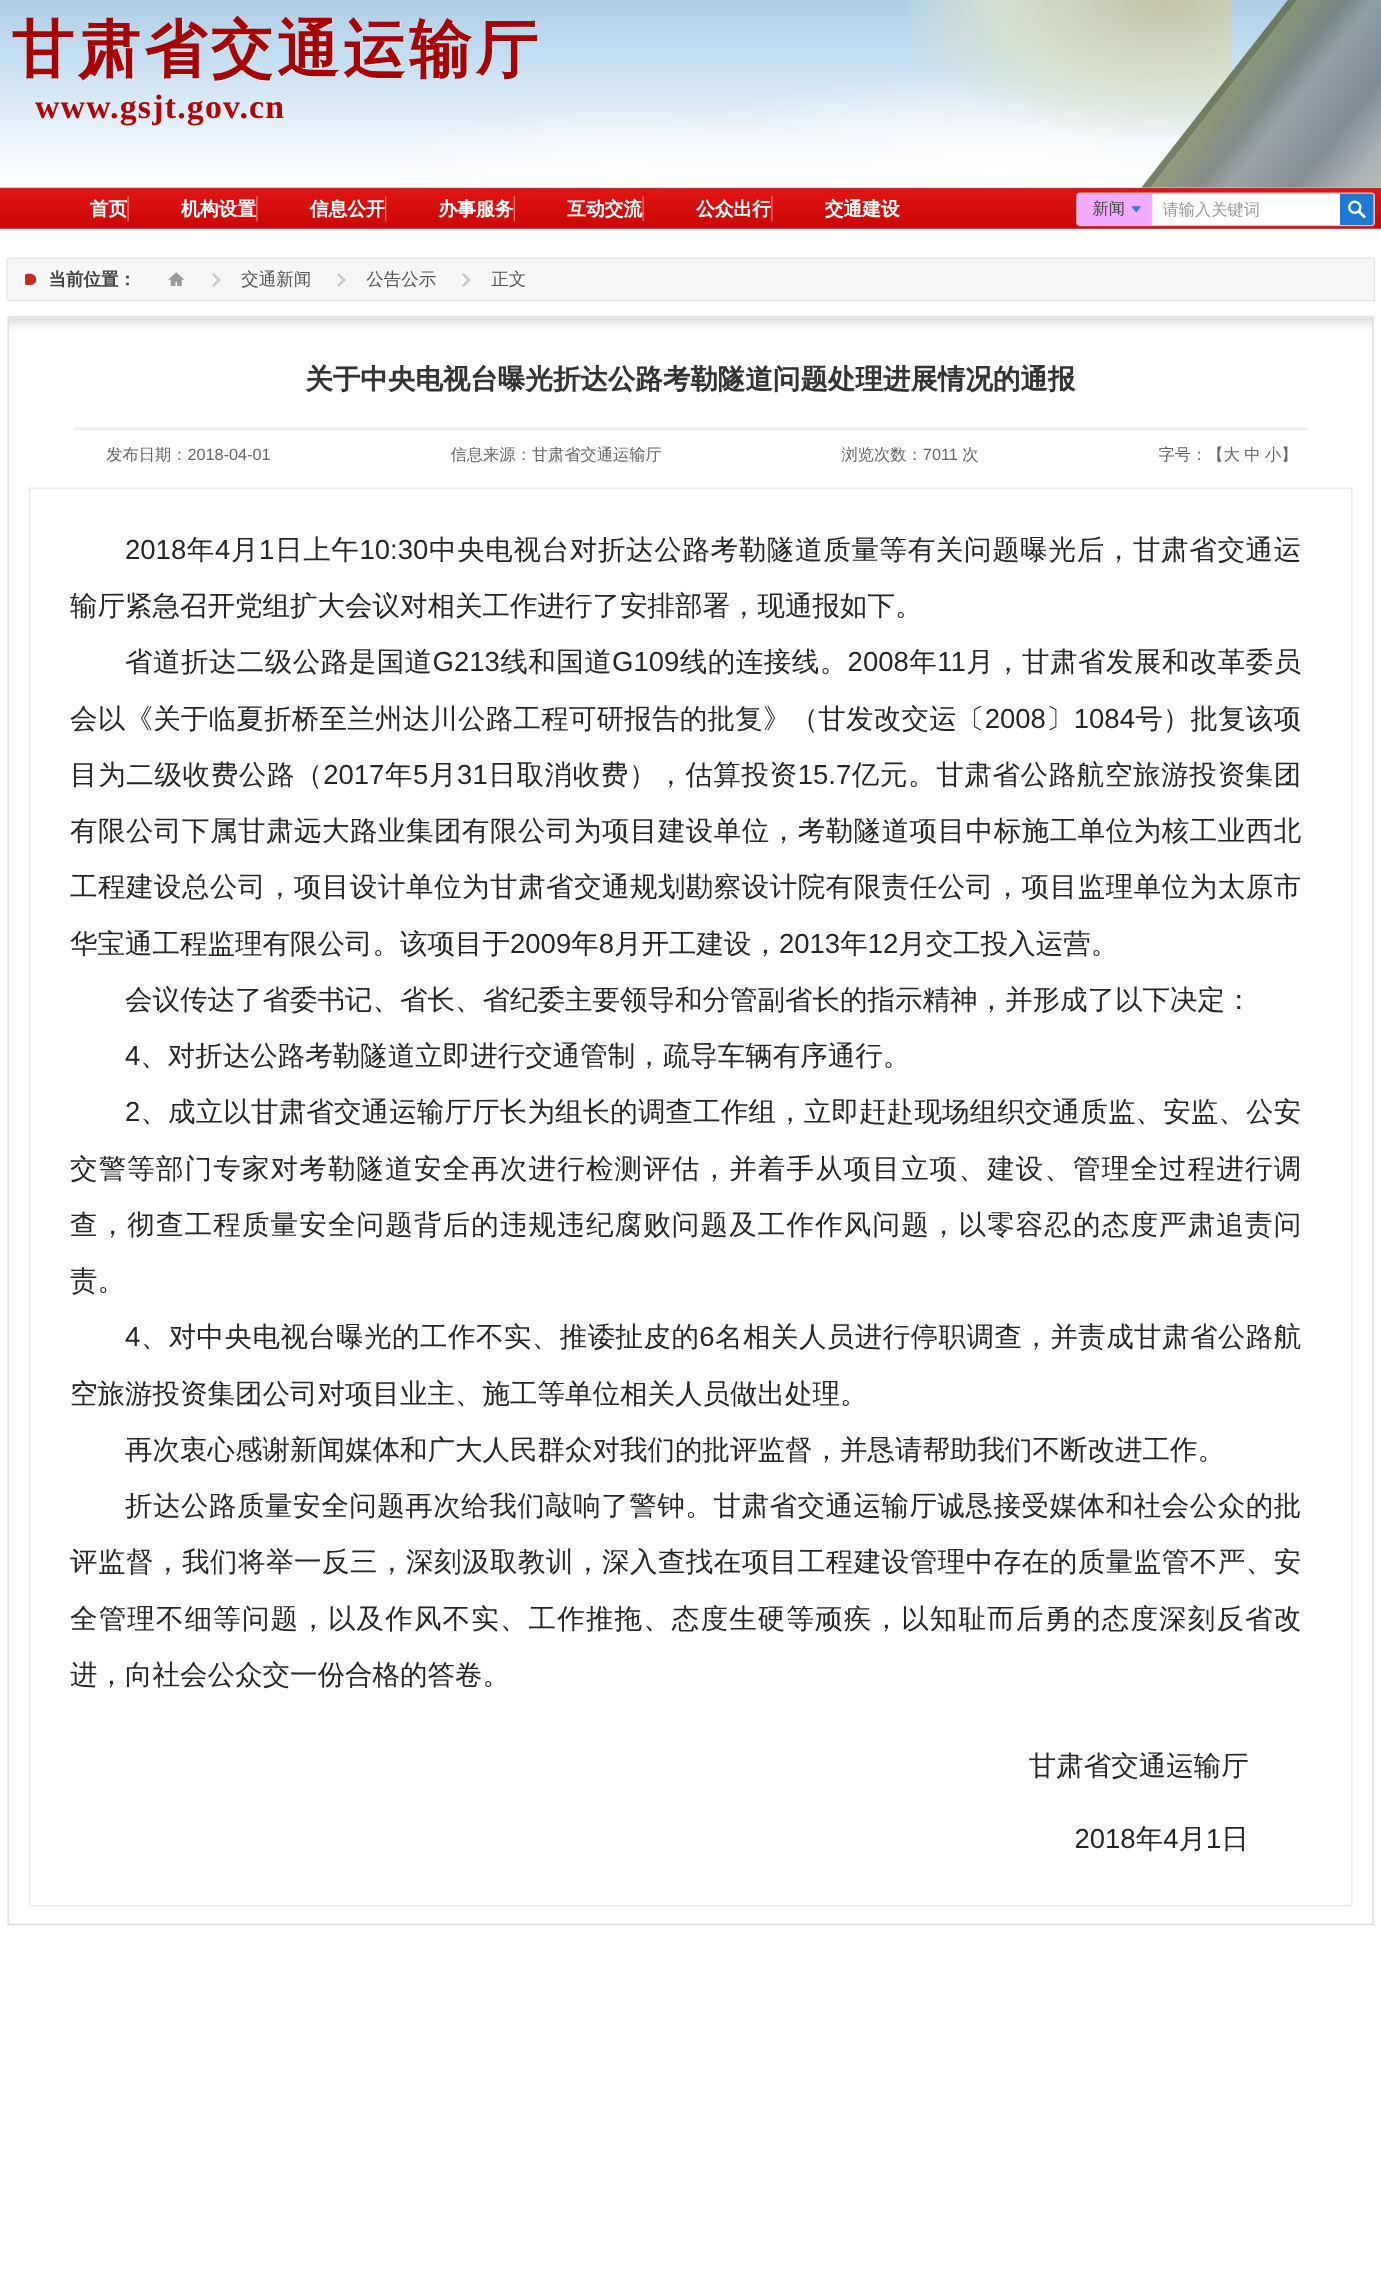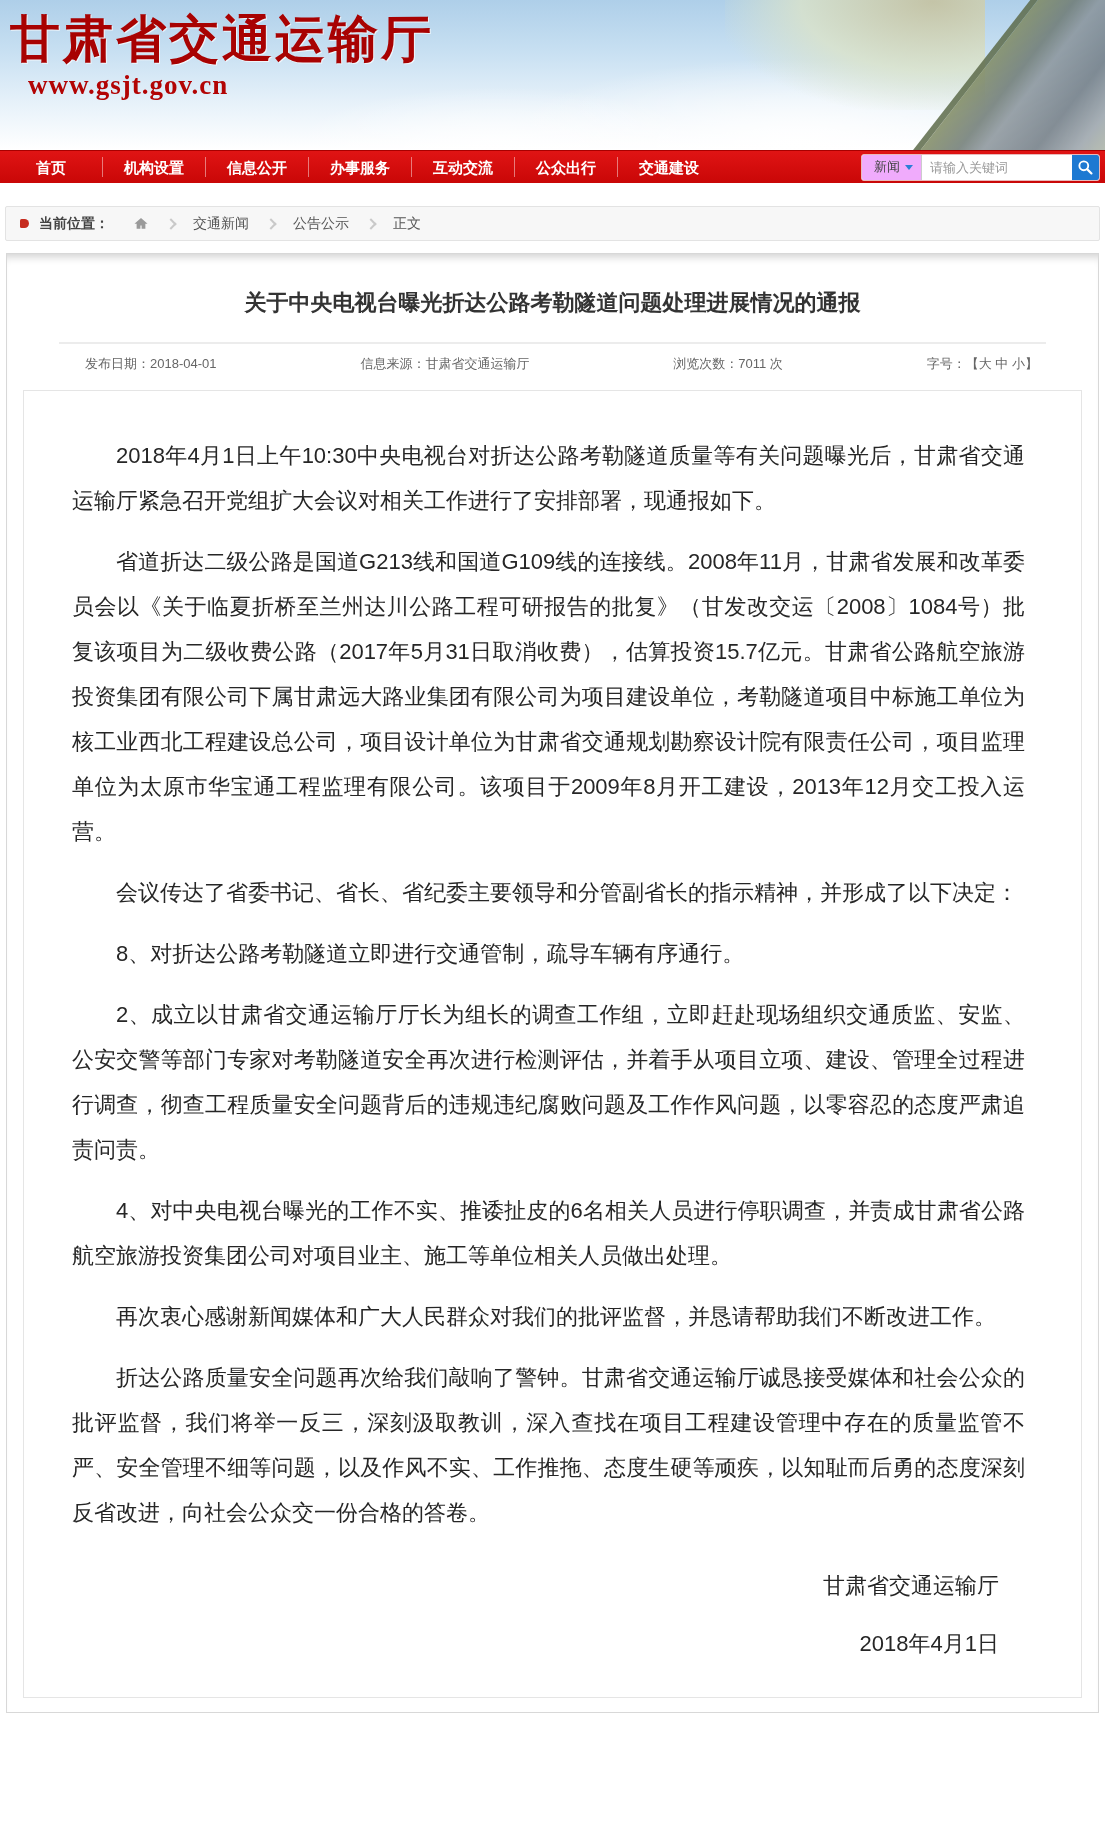--- a/index.html
+++ b/index.html
@@ -38,21 +38,21 @@
     font-size:27px; font-weight:bold; color:#b20404; letter-spacing:1px;
   }
 
   
   .main-nav {
     height:33px; display:flex; align-items:center;
     background:linear-gradient(180deg,#e01414 0%, #c90707 100%);
     border-top:1px solid #a80000;
   }
   .nav-item {
-    width:102px; text-align:center; color:#fff; font-size:15px; font-weight:bold;
+    width:102px; text-align:right; color:#fff; font-size:15px; font-weight:bold;
     text-decoration:none; cursor:pointer; line-height:33px; flex:0 0 auto;
   }
   .nav-sep { width:1px; height:20px; background:rgba(255,255,255,.45); flex:0 0 auto; }
   .search-box {
     margin-left:auto; margin-right:5px; height:27px; display:flex; align-items:center;
     background:#fff; border:1px solid #e8baba; border-radius:3px; overflow:hidden;
   }
   .search-select {
     display:flex; align-items:center; gap:5px; padding:0 8px 0 12px; height:100%;
     font-size:13px; color:#444; cursor:pointer; border-right:1px solid #ccc; background:#f0abfc;
@@ -106,21 +106,21 @@
   }
   .meta-item { white-space:nowrap; }
   .font-size-ctl { cursor:pointer; }
 
   
   .article-box {
     margin:6px 16px 0 16px; border:1px solid #e5e5e5; background:#fff;
     padding:26px 40px 24px 32px;
     font-size:22px; line-height:45px; color:#262626; text-align:justify;
   }
-  .article-box p { text-indent:2em; margin:16px; }
+  .article-box p { text-indent:2em; margin:0; }
   .signature { margin-top:22px; text-align:right; padding-right:42px; line-height:58px; }
 </style>
 </head>
 <body>
 
 <div class="site-header">
   <div class="header-grass"></div>
   <div class="header-road"></div>
   <div class="site-title">甘肃省交通运输厅</div>
   <div class="site-url">www.gsjt.gov.cn</div>
@@ -183,21 +183,21 @@
     <span class="meta-item"><span>发布日期：</span><span>2018-04-01</span></span>
     <span class="meta-item"><span>信息来源：</span><span>甘肃省交通运输厅</span></span>
     <span class="meta-item"><span>浏览次数：</span><span>7011 次</span></span>
     <span class="meta-item"><span>字号：</span><span class="font-size-ctl">【大 中 小】</span></span>
   </div>
 
   <div class="article-box">
     <p>2018年4月1日上午10:30中央电视台对折达公路考勒隧道质量等有关问题曝光后，甘肃省交通运输厅紧急召开党组扩大会议对相关工作进行了安排部署，现通报如下。</p>
     <p>省道折达二级公路是国道G213线和国道G109线的连接线。2008年11月，甘肃省发展和改革委员会以《关于临夏折桥至兰州达川公路工程可研报告的批复》（甘发改交运〔2008〕1084号）批复该项目为二级收费公路（2017年5月31日取消收费），估算投资15.7亿元。甘肃省公路航空旅游投资集团有限公司下属甘肃远大路业集团有限公司为项目建设单位，考勒隧道项目中标施工单位为核工业西北工程建设总公司，项目设计单位为甘肃省交通规划勘察设计院有限责任公司，项目监理单位为太原市华宝通工程监理有限公司。该项目于2009年8月开工建设，2013年12月交工投入运营。</p>
     <p>会议传达了省委书记、省长、省纪委主要领导和分管副省长的指示精神，并形成了以下决定：</p>
-    <p>8、对折达公路考勒隧道立即进行交通管制，疏导车辆有序通行。</p>
+    <p>4、对折达公路考勒隧道立即进行交通管制，疏导车辆有序通行。</p>
     <p>2、成立以甘肃省交通运输厅厅长为组长的调查工作组，立即赶赴现场组织交通质监、安监、公安交警等部门专家对考勒隧道安全再次进行检测评估，并着手从项目立项、建设、管理全过程进行调查，彻查工程质量安全问题背后的违规违纪腐败问题及工作作风问题，以零容忍的态度严肃追责问责。</p>
     <p>4、对中央电视台曝光的工作不实、推诿扯皮的6名相关人员进行停职调查，并责成甘肃省公路航空旅游投资集团公司对项目业主、施工等单位相关人员做出处理。</p>
     <p>再次衷心感谢新闻媒体和广大人民群众对我们的批评监督，并恳请帮助我们不断改进工作。</p>
     <p>折达公路质量安全问题再次给我们敲响了警钟。甘肃省交通运输厅诚恳接受媒体和社会公众的批评监督，我们将举一反三，深刻汲取教训，深入查找在项目工程建设管理中存在的质量监管不严、安全管理不细等问题，以及作风不实、工作推拖、态度生硬等顽疾，以知耻而后勇的态度深刻反省改进，向社会公众交一份合格的答卷。</p>
 
     <div class="signature">
       <div>甘肃省交通运输厅</div>
       <div>2018年4月1日</div>
     </div>
   </div>

